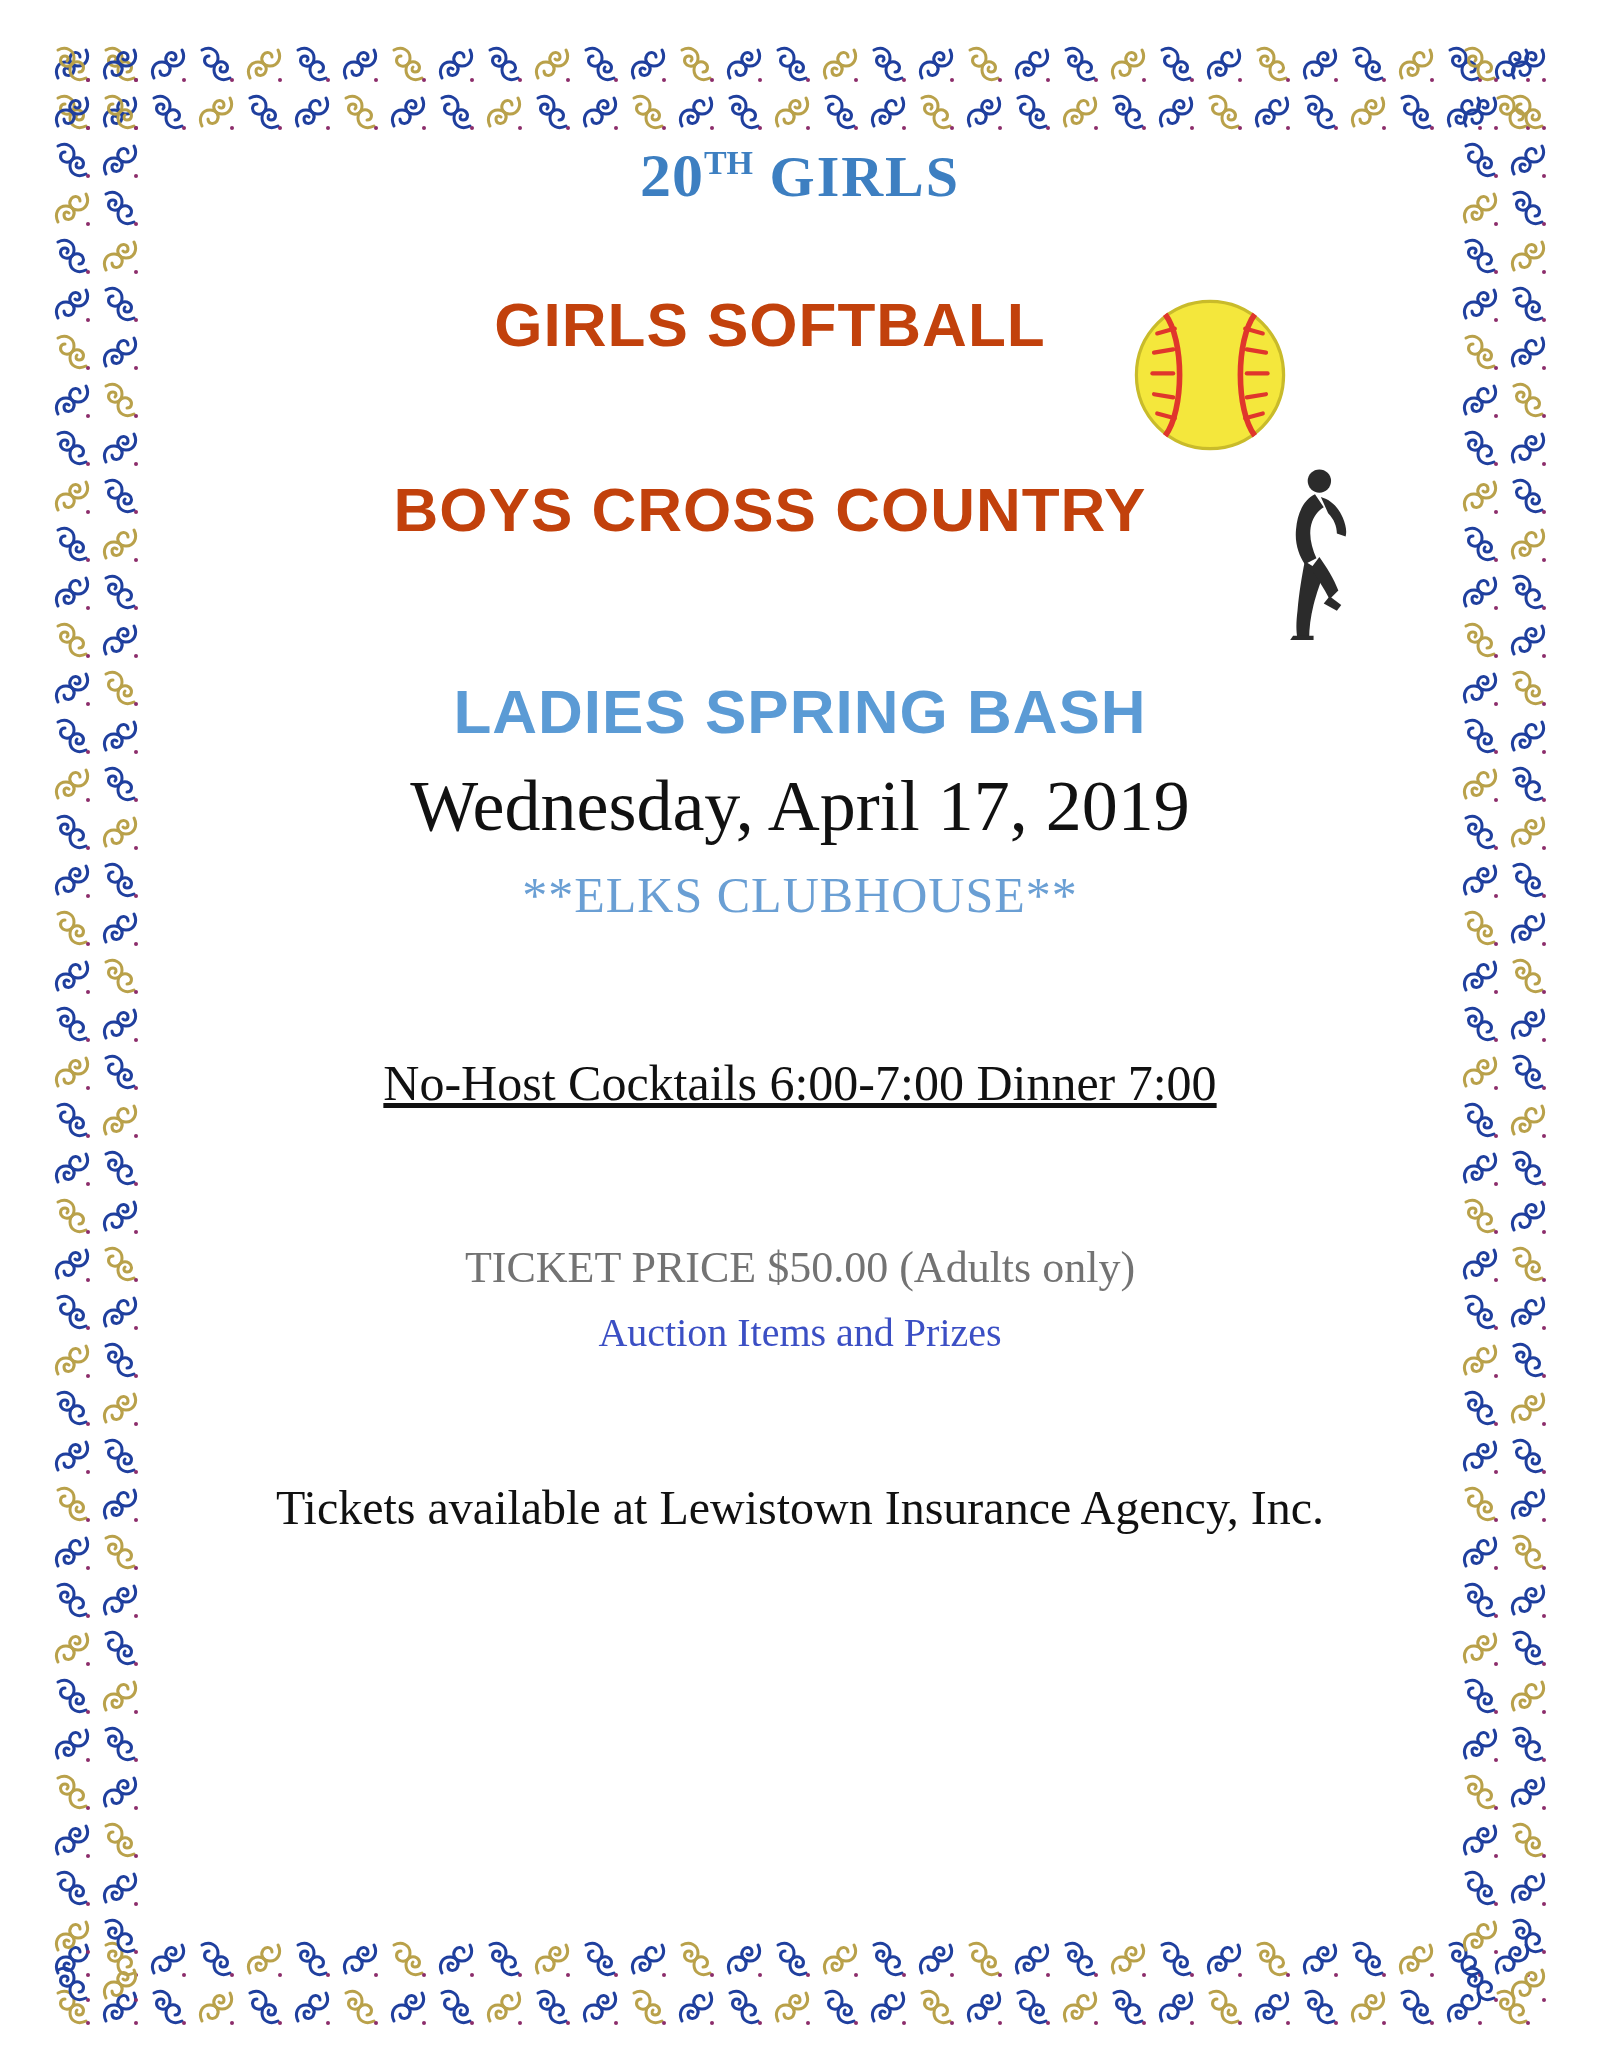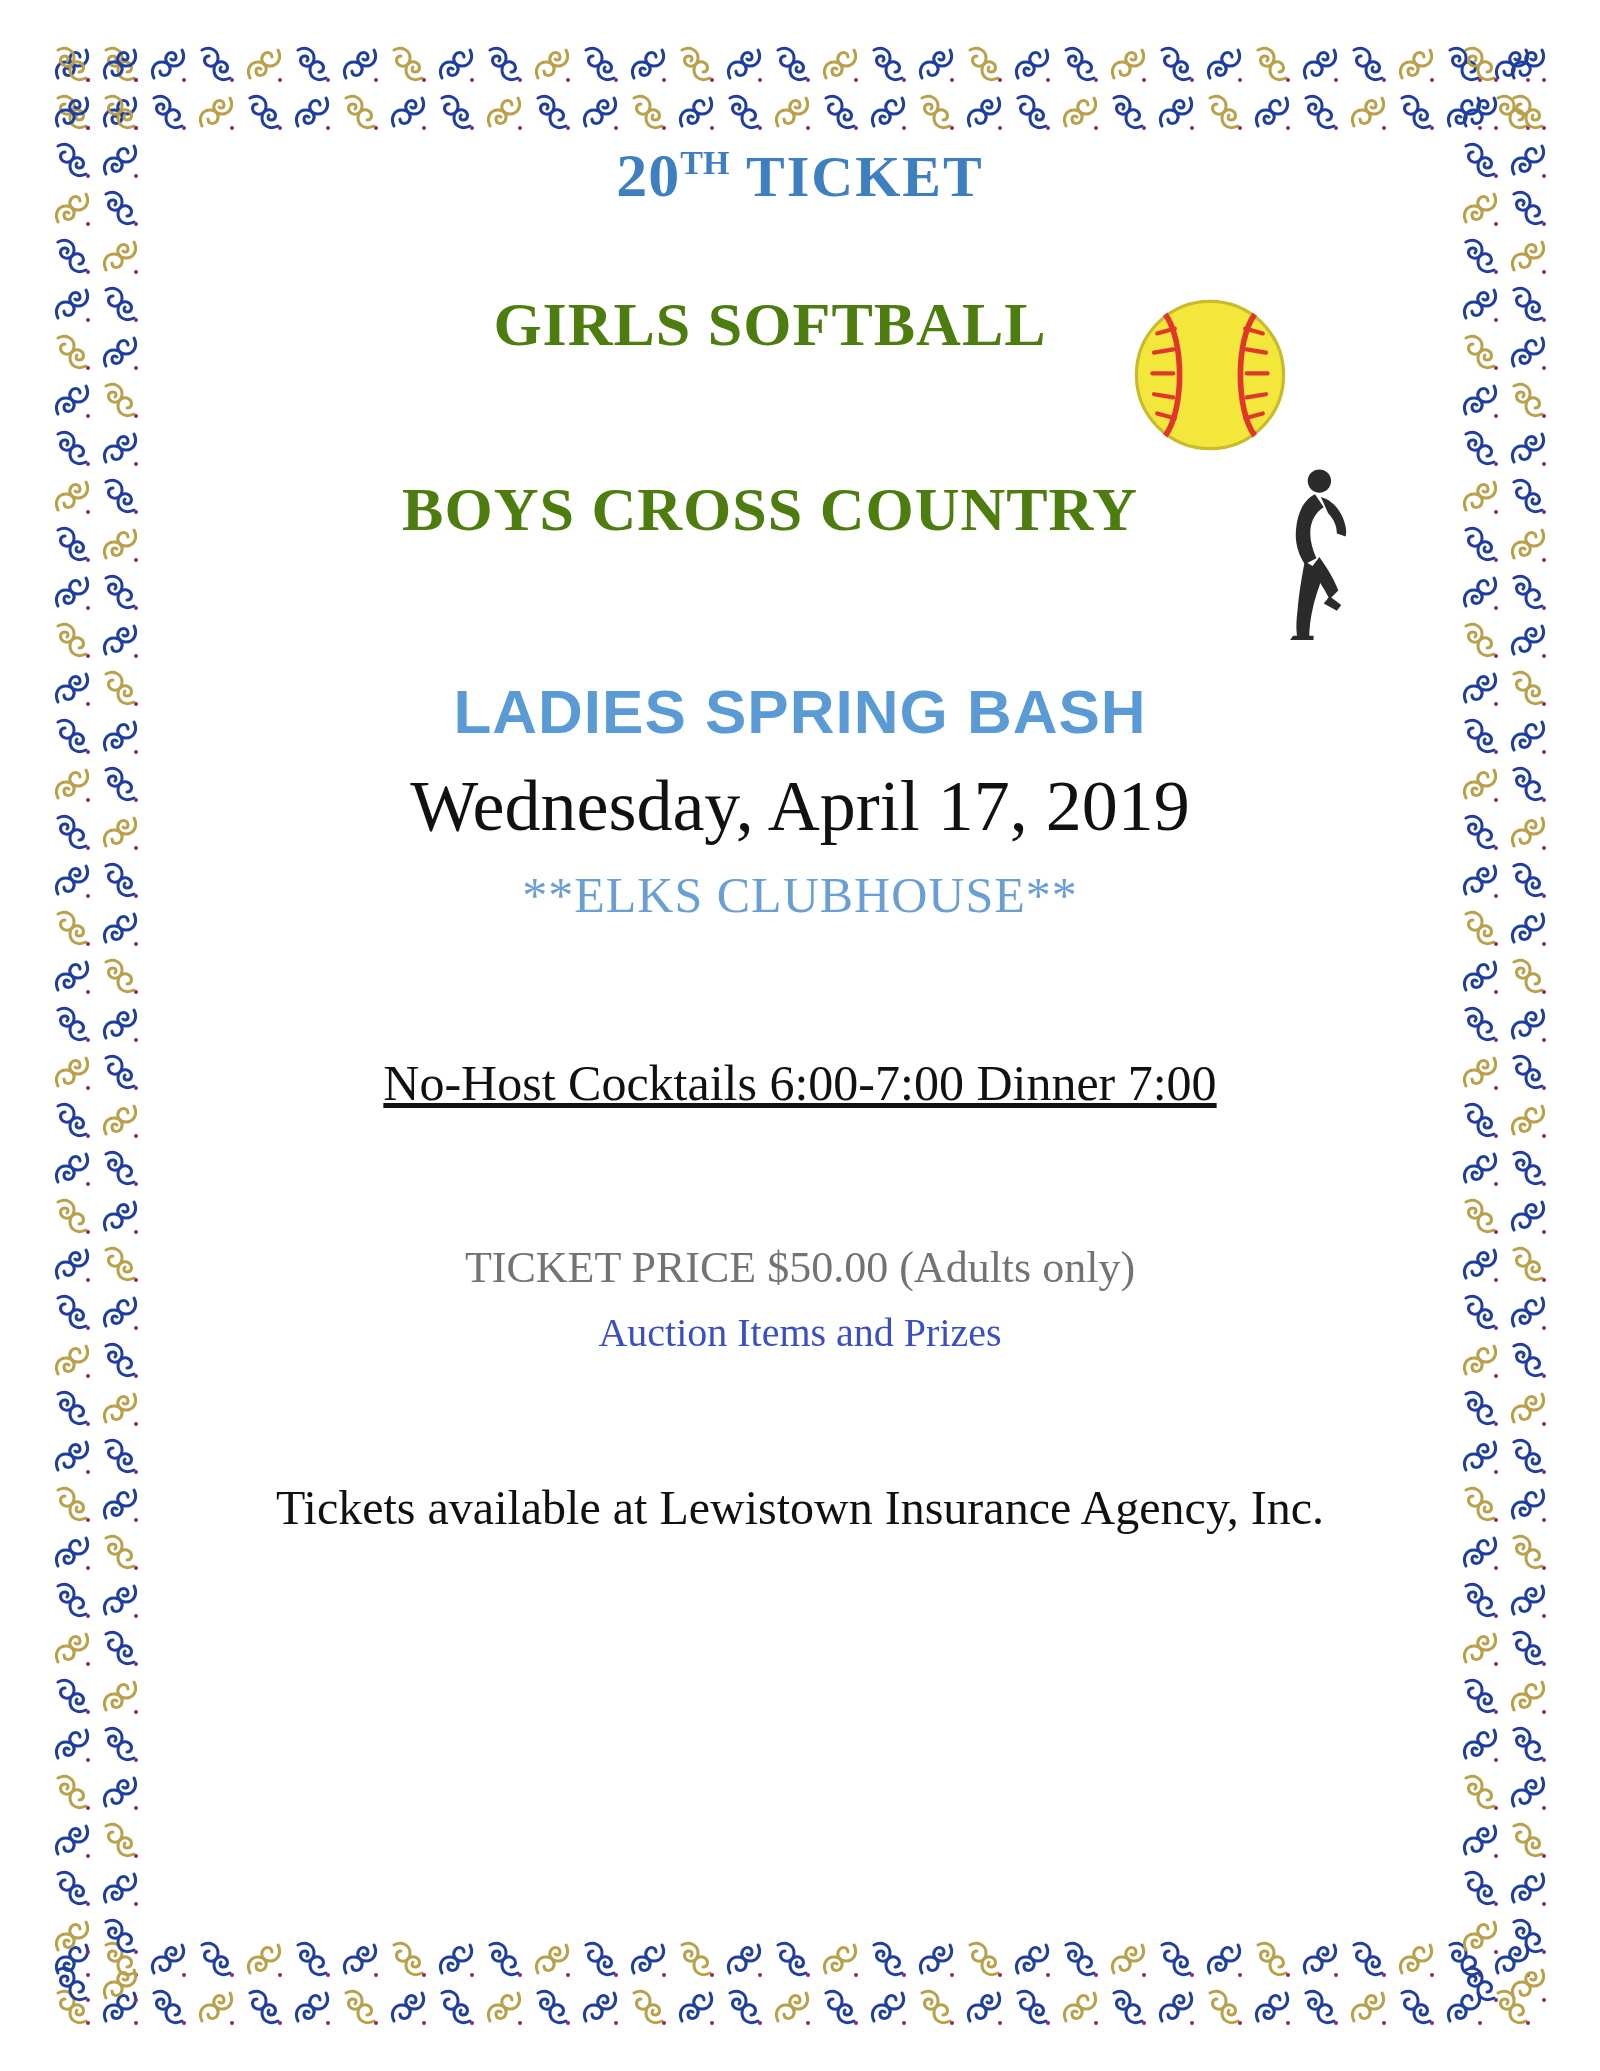--- a/index.html
+++ b/index.html
@@ -83,24 +83,24 @@
     font-size: 34px;
     vertical-align: super;
     letter-spacing: 0;
   }
   .line-annual .word {
     font-size: 58px;
     letter-spacing: 2px;
   }
 
   .line-sport {
-    font-family: Liberation Serif, serif;
+    font-family: Liberation Sans, sans-serif;
     font-weight: bold;
     font-size: 62px;
-    color: #4d7c0f;
+    color: #c2410c;
     letter-spacing: 1px;
     margin: 0;
     line-height: 1.15;
   }
   .sport1 { margin-top: 78px; margin-left: -60px; }
   .sport2 { margin-top: 114px; margin-left: -60px; text-align: center; }
 
   .line-bash {
     font-family: "Liberation Sans", sans-serif;
     font-weight: bold;
@@ -2240,21 +2240,21 @@
       <path d="M33 63 C38 70 43 78 46 86 L40 92 C36 84 31 77 27 71 Z"></path>
       <path d="M15 117 L29 117 L29 120 L13 120 Z"></path>
       <path d="M40 90 L48 96 L45 100 L36 95 Z"></path>
     </g>
   </svg>
 
   <div class="content">
 
     <h1 class="line-annual">
       <span class="num">20</span><sup>TH</sup>
-      <span class="word">TICKET</span>
+      <span class="word">GIRLS</span>
     </h1>
 
     <div class="line-sport sport1">GIRLS SOFTBALL</div>
 
     <div class="line-sport sport2">BOYS CROSS COUNTRY</div>
 
     <div class="line-bash">LADIES SPRING BASH</div>
 
     <div class="line-date">Wednesday, April 17, 2019</div>
 

